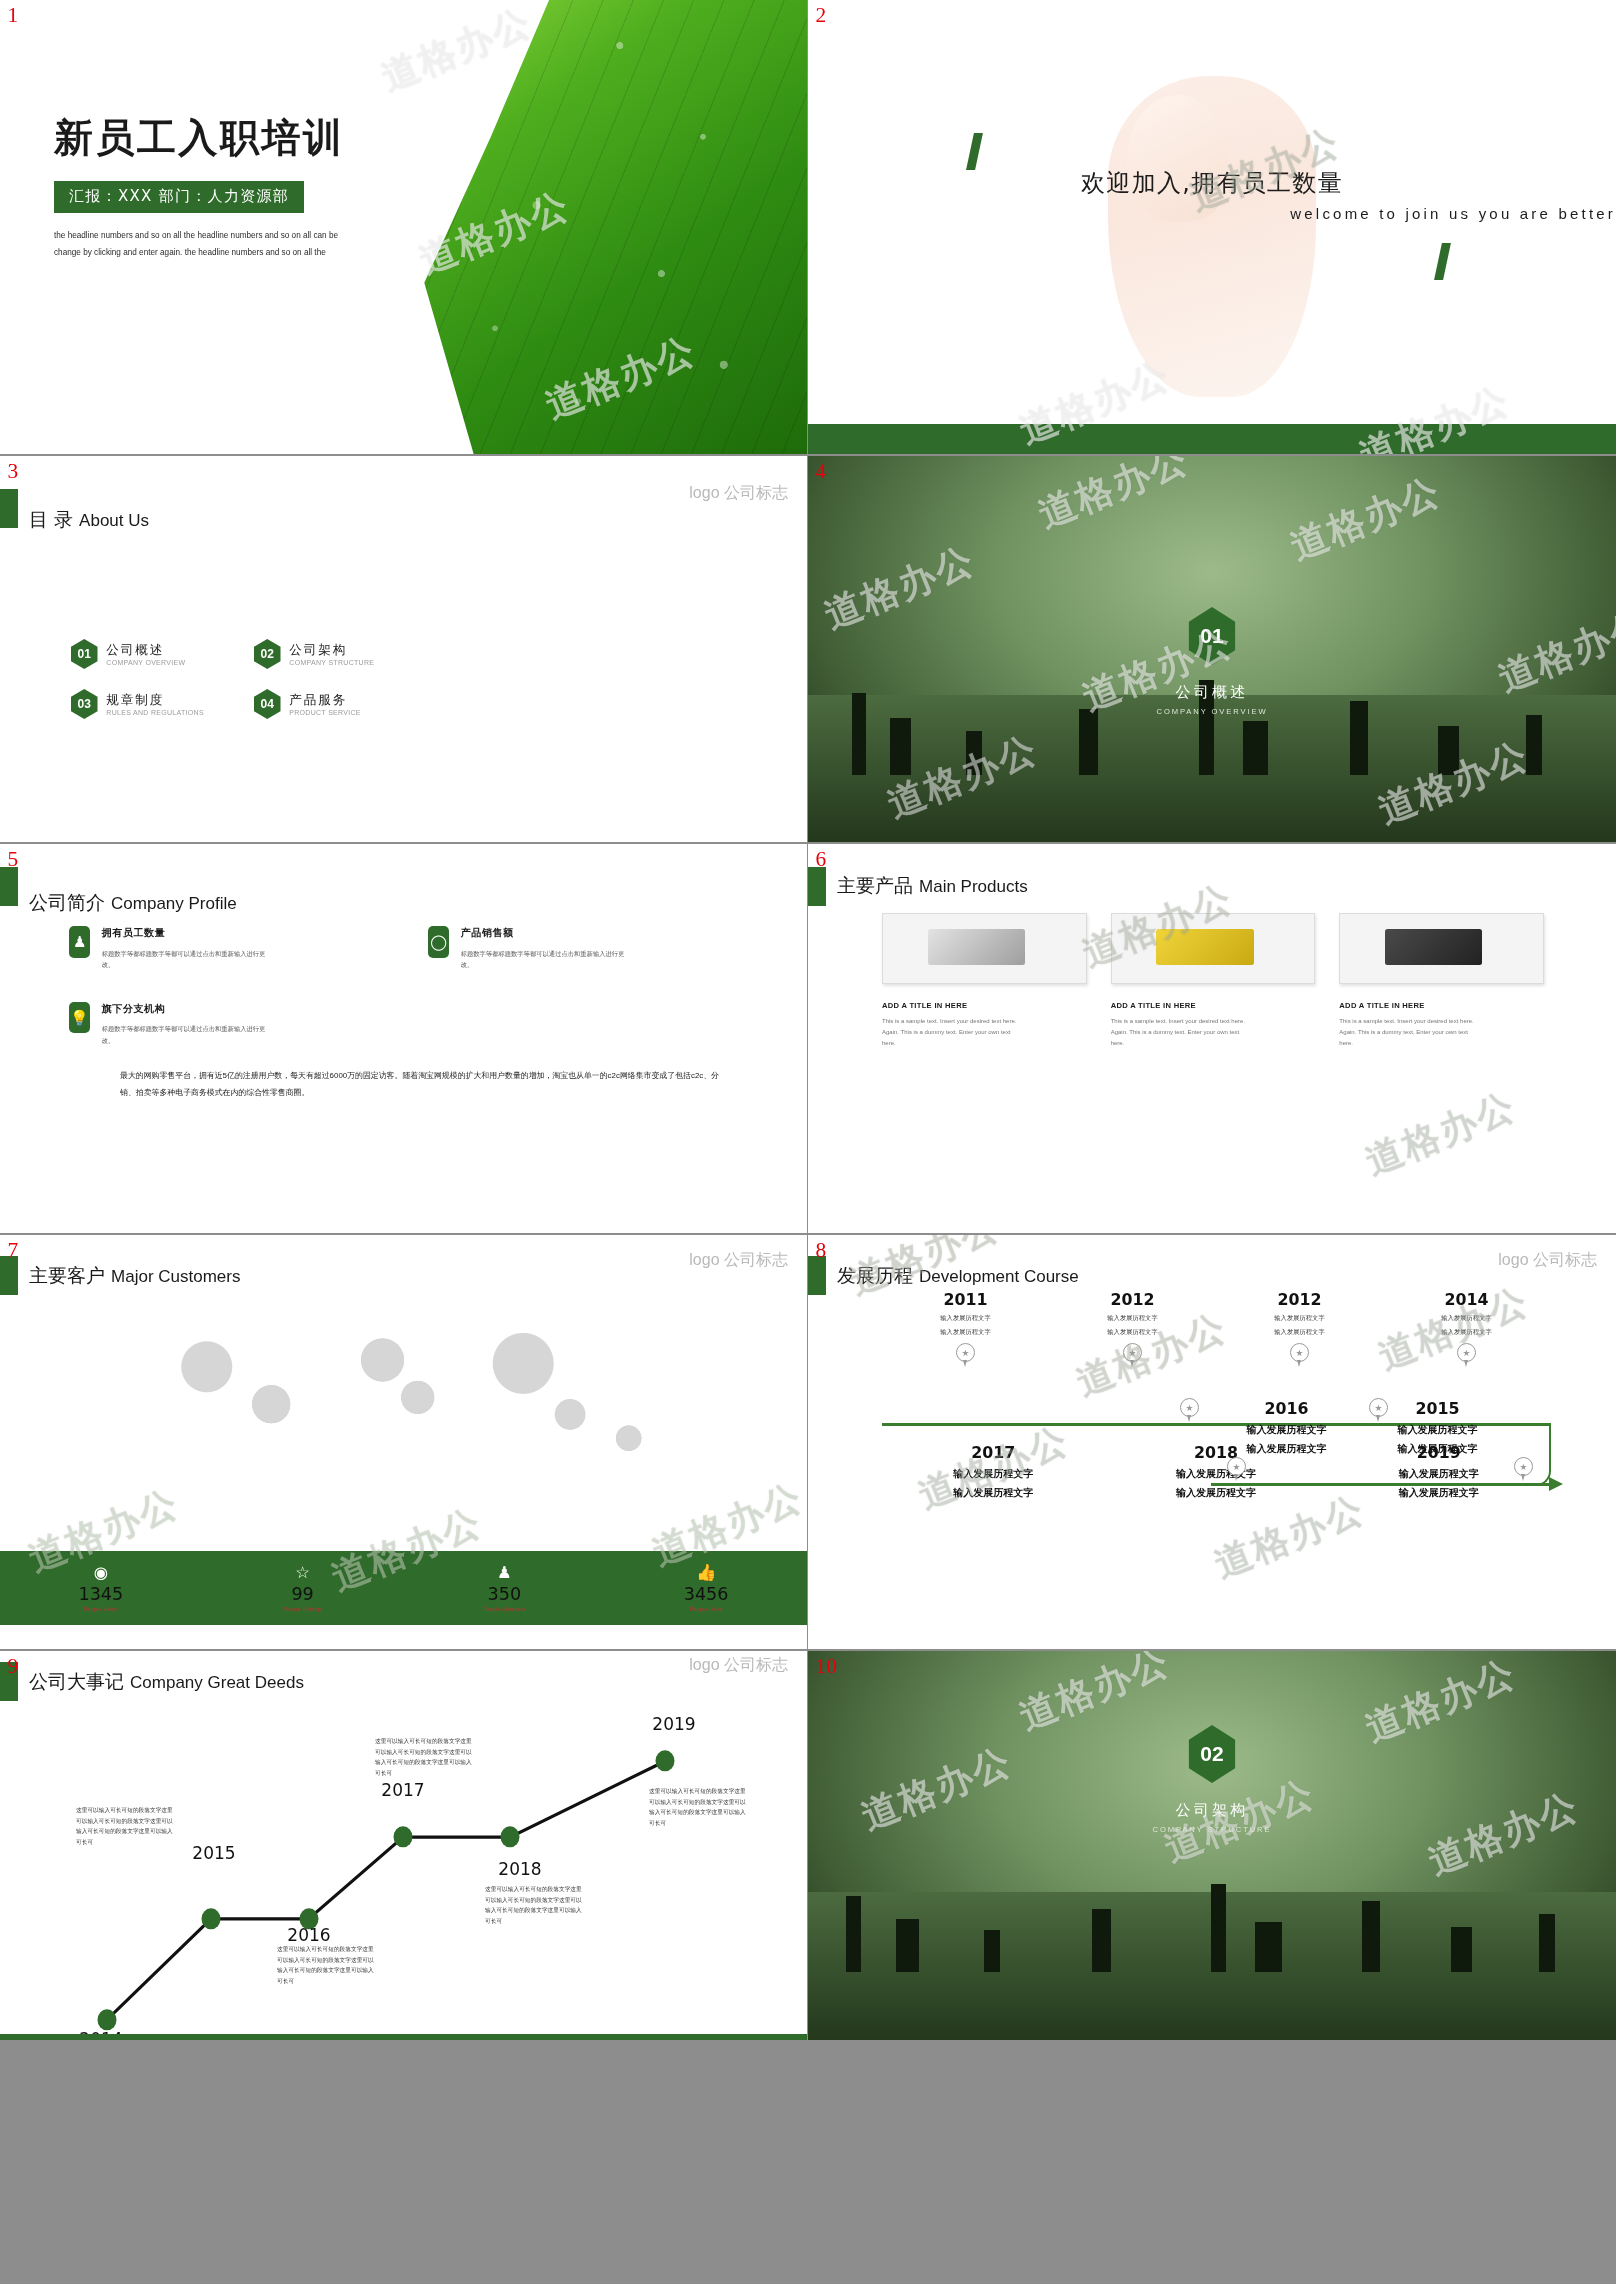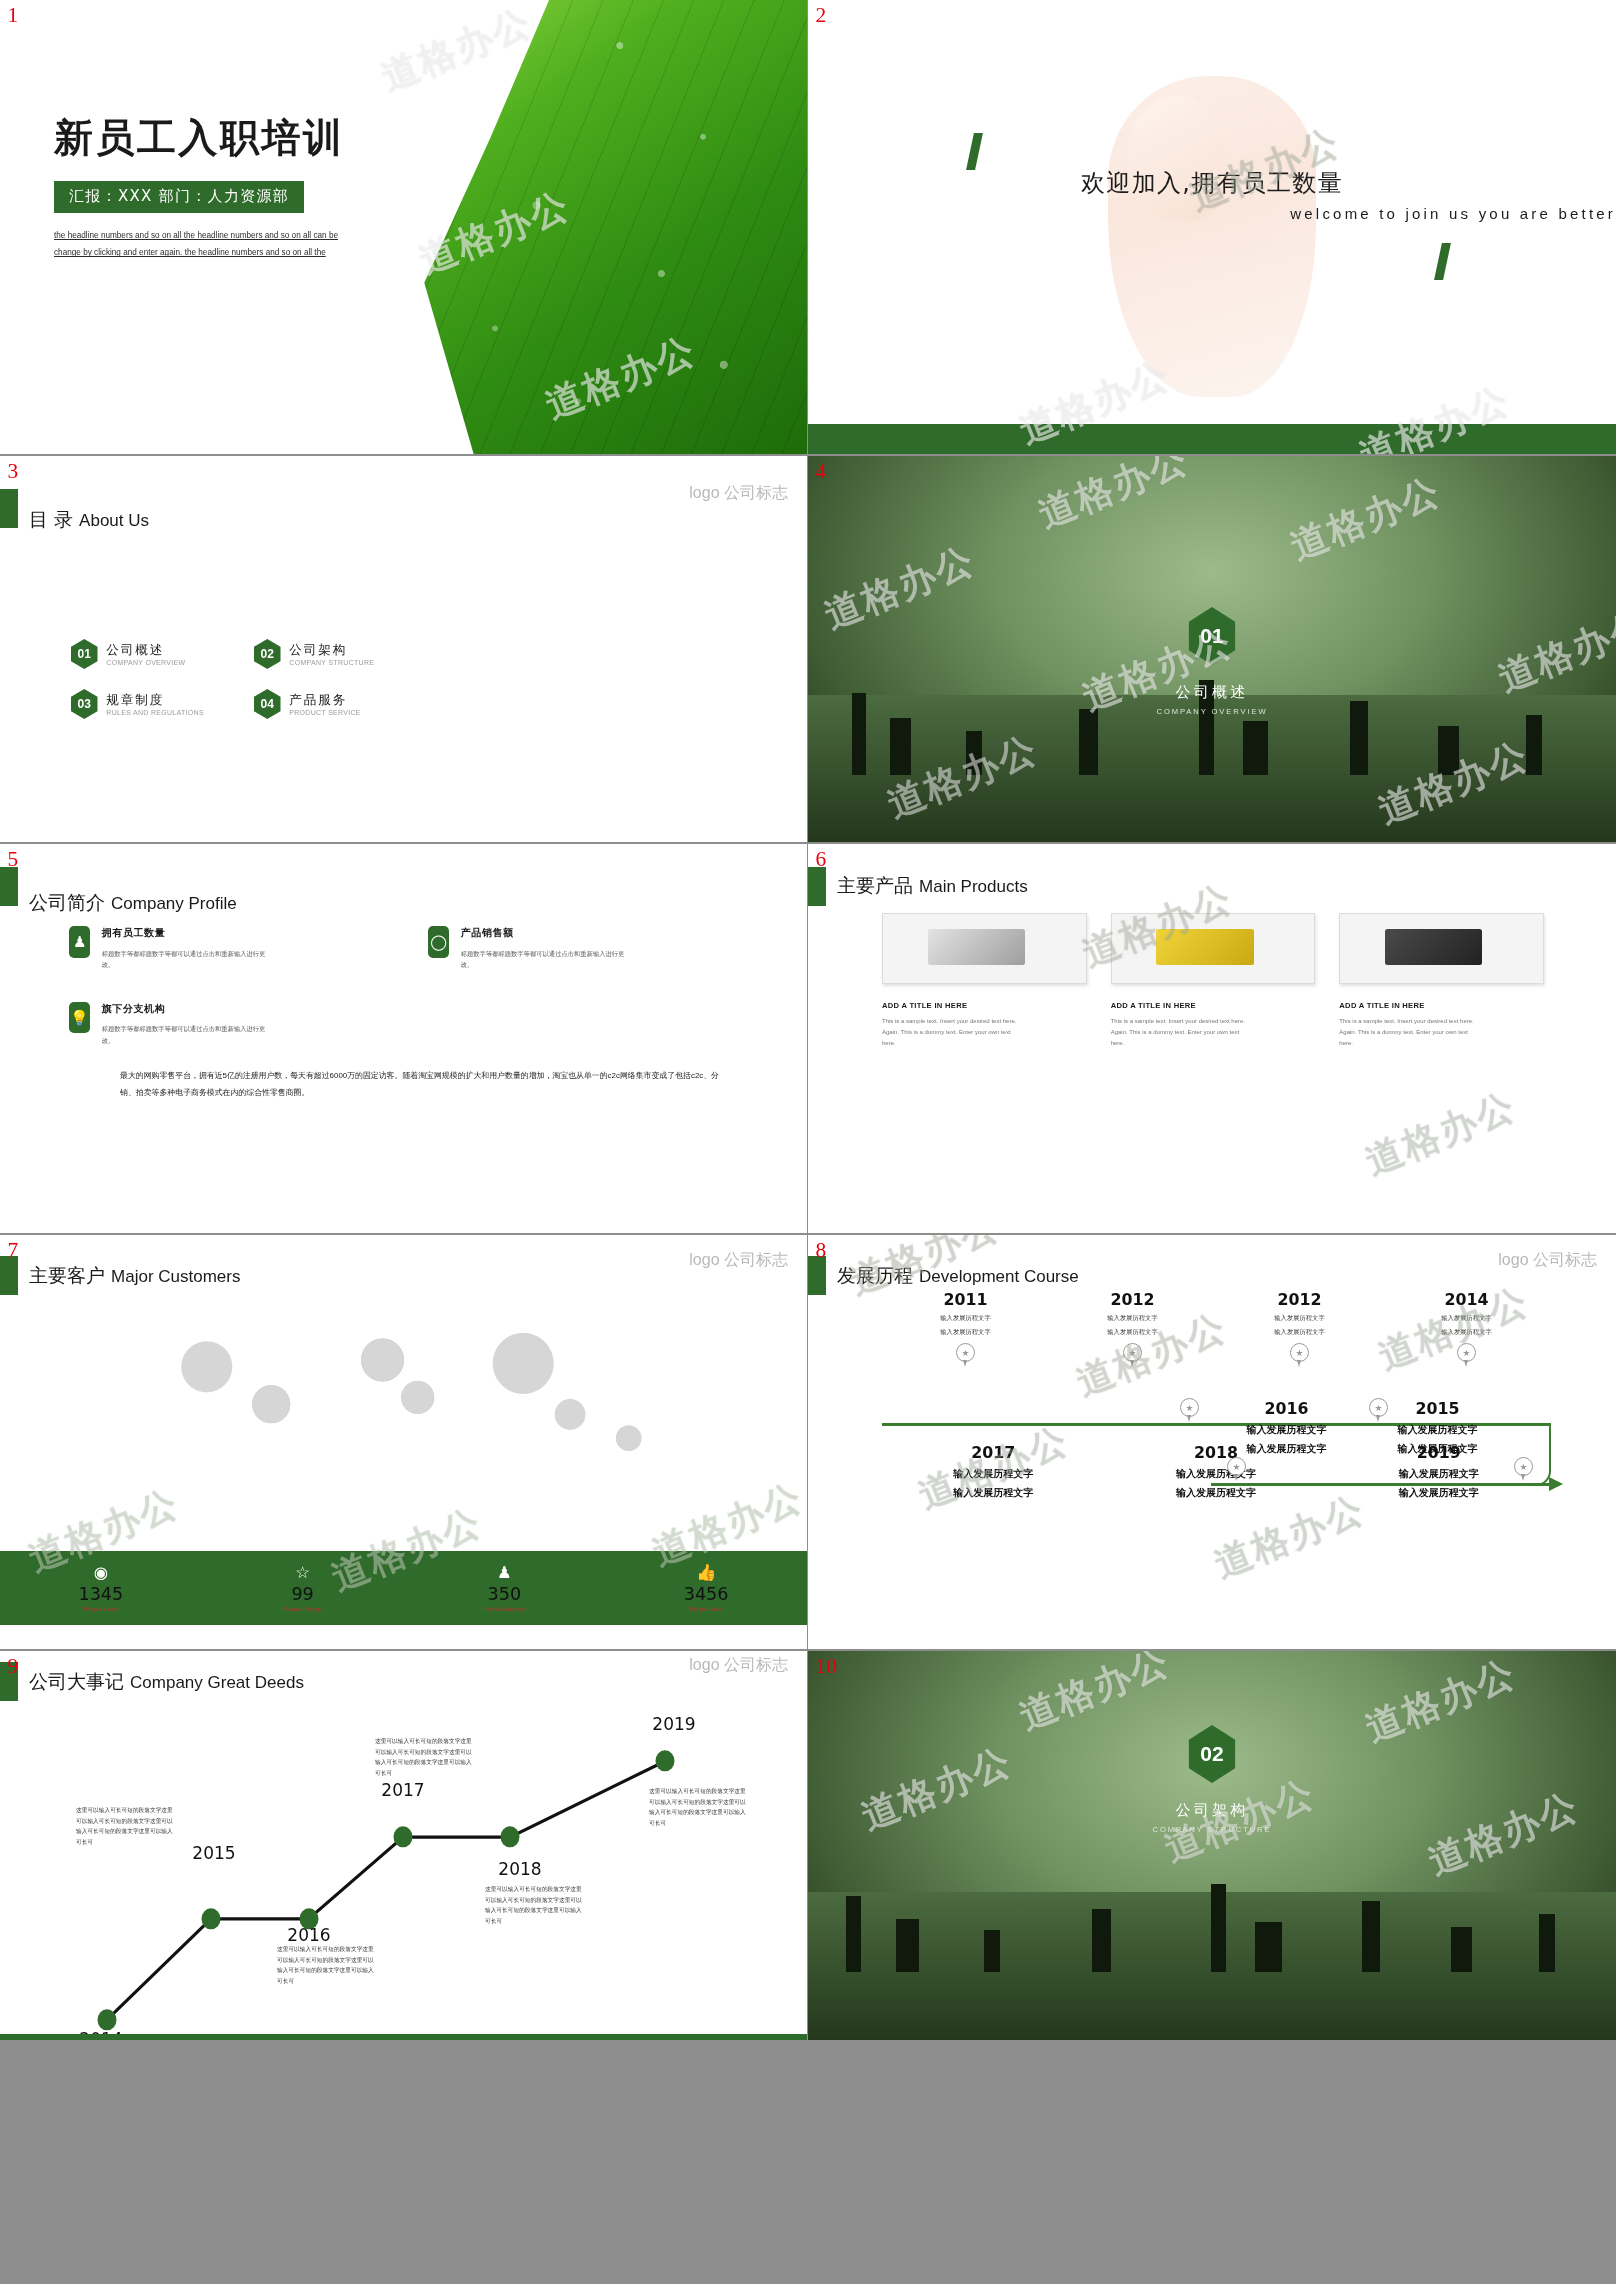--- a/index.html
+++ b/index.html
@@ -59,21 +59,21 @@
     font-size: 39px; font-weight: bold; color: #1a1a1a; letter-spacing: 2.5px;
     font-family: "DejaVu Sans", sans-serif;
   }
   .s1-band {
     position: absolute; left: 54px; top: 181px;
     background: #2f6b2a; color: #fff; padding: 6.3px 15px;
     font-size: 15px; letter-spacing: 1.3px; font-family: "DejaVu Sans", sans-serif;
   }
   .s1-sub {
     position: absolute; left: 54px; top: 227px; width: 290px;
-    font-size: 8.2px; line-height: 2.1; color: #2b2b2b; text-decoration: underline;
+    font-size: 8.2px; line-height: 2.1; color: #2b2b2b;
   }
   
   .s2-hand {
     position: absolute; left: 50%; top: 76px; transform: translateX(-50%);
     width: 208px; height: 321px;
     background: linear-gradient(165deg, #fbe6da 0%, #f7d9c9 40%, #fbeee6 100%);
     border-radius: 48% 46% 40% 44% / 32% 30% 54% 56%;
     opacity: .62;
   }
   .s2-hand::before {

